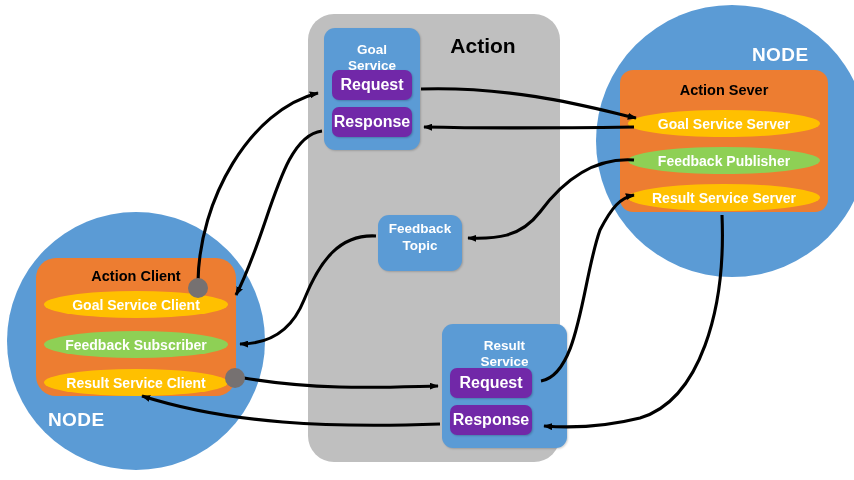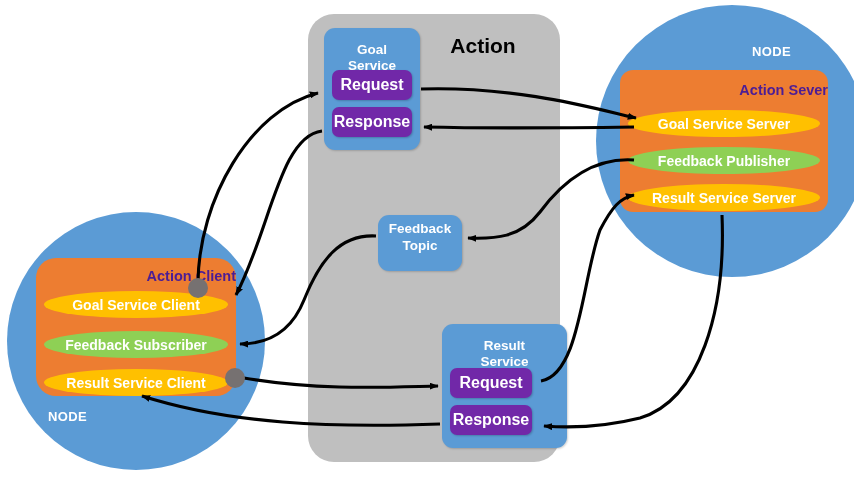--- a/index.html
+++ b/index.html
@@ -103,43 +103,43 @@
     background: #5b9bd5;
     border-radius: 50%;
     z-index: 10;
   }
   #node-client { left: 7px; top: 212px; width: 258px; height: 258px; }
   #node-server { left: 596px; top: 5px;  width: 272px; height: 272px; }
 
   .node-label {
     position: absolute;
     color: #ffffff;
-    font-size: 13px;
+    font-size: 19px;
     font-weight: bold;
     letter-spacing: 0.4px;
     z-index: 16;
   }
   #node-label-client { left: 48px; top: 409px; }
   #node-label-server { left: 752px; top: 44px; }
 
   
   .actor-box {
     position: absolute;
     background: #ed7d31;
     border-radius: 13px;
     z-index: 14;
   }
   #actor-client { left: 36px; top: 258px; width: 200px; height: 138px; border-radius: 20px; }
   #actor-server { left: 620px; top: 70px; width: 208px; height: 142px; }
 
   .actor-title {
     position: absolute;
     left: 0; right: 0;
-    text-align: right;
-    color: #4c1d95;
+    text-align: center;
+    color: #000000;
     font-size: 14.5px;
     font-weight: bold;
   }
   #actor-client .actor-title { top: 10px; }
   #actor-server .actor-title { top: 12px; }
 
   .ellipse {
     position: absolute;
     border-radius: 50%;
     display: flex;

